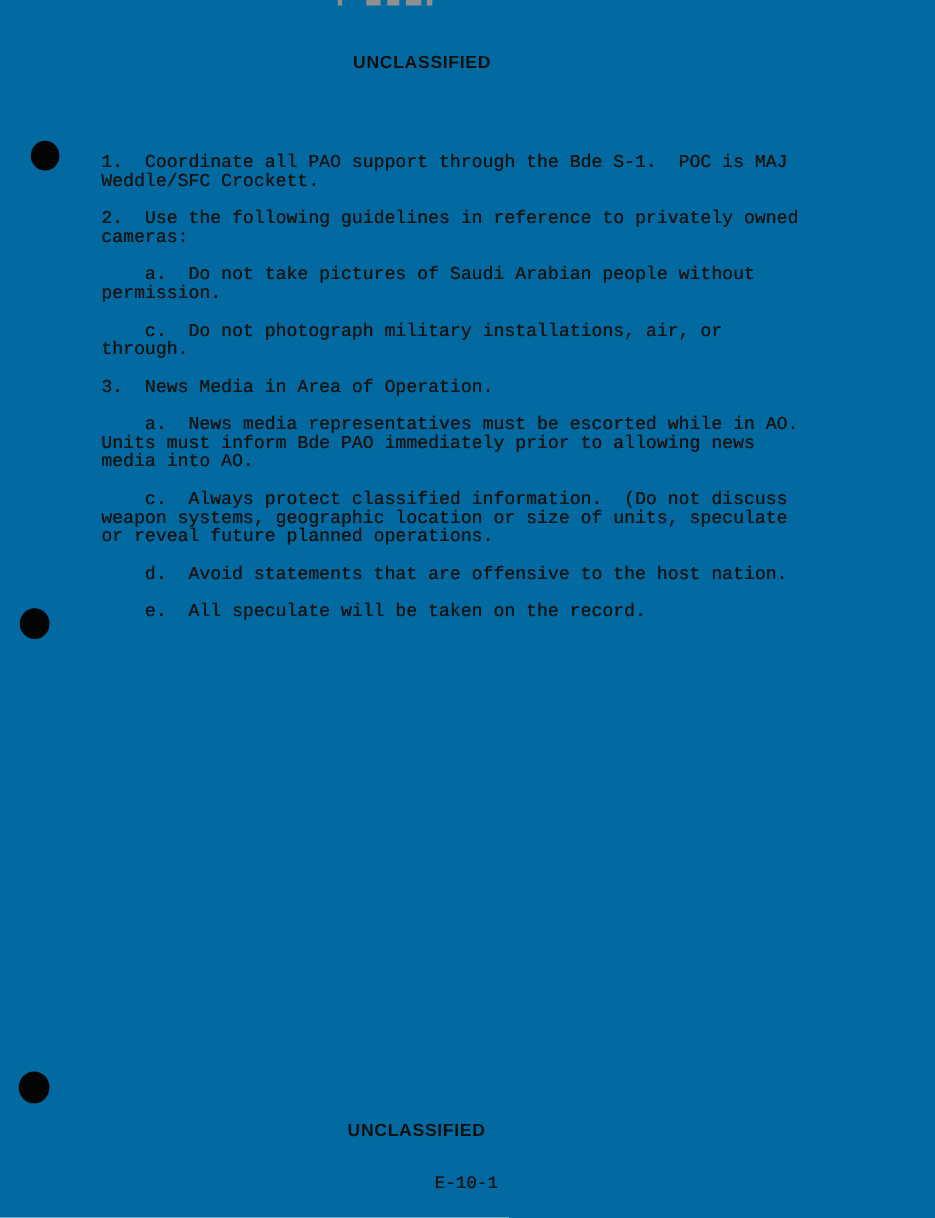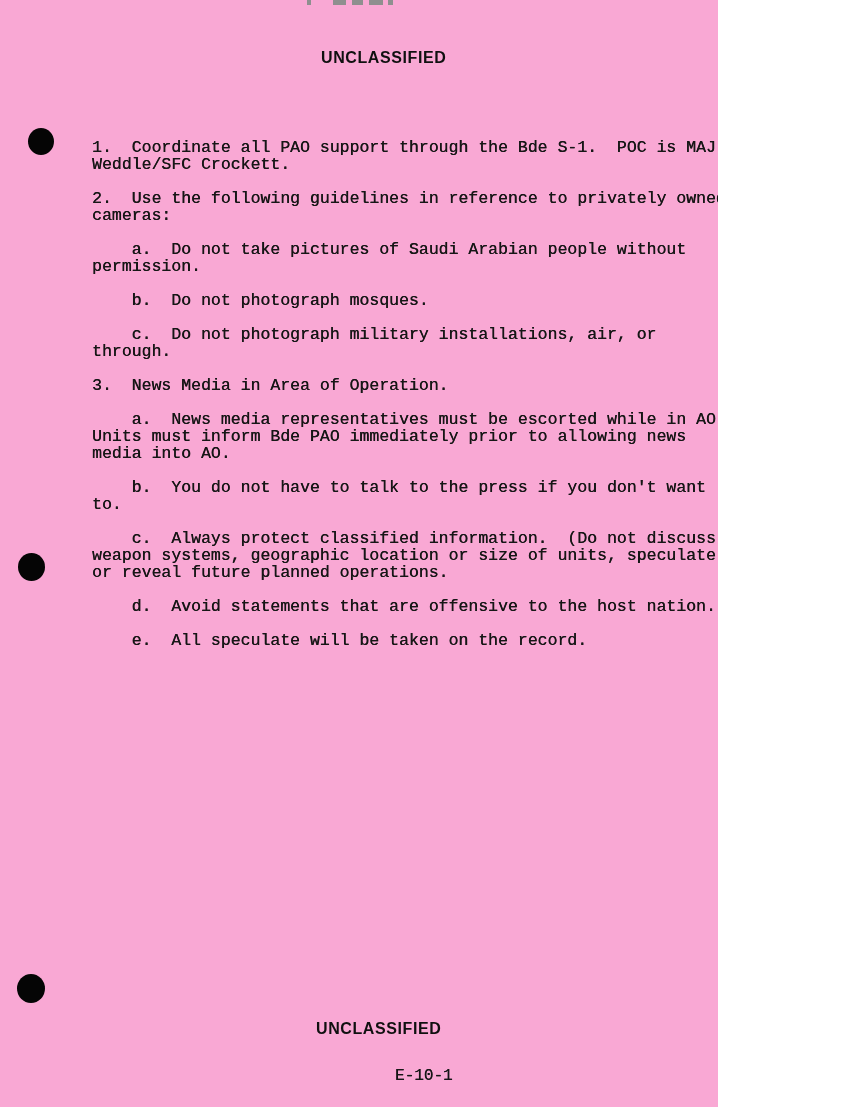--- a/index.html
+++ b/index.html
@@ -1,21 +1,21 @@
 <!DOCTYPE html>
 <html><head>
 <meta charset="utf-8">
 <style>
   * { margin: 0; padding: 0; box-sizing: border-box; }
   html, body { background: #ffffff; }
   .page {
     position: relative;
-    width: 718px;
+    width: 850px;
     height: 1107px;
-    background: #f9a8d4;
+    background: #0369a1;
     overflow: hidden;
     font-family: "Liberation Mono", "DejaVu Sans Mono", monospace;
     color: #161616;
   }
   
   .top-artifact { position: absolute; top: 0; left: 300; }
   .top-artifact span {
     position: absolute;
     background: #8f8f8f;
     height: 5px;
@@ -102,29 +102,26 @@
   <div class="classification classification-top">UNCLASSIFIED</div>
 
 
   <div class="body-text">
     <p>1.  Coordinate all PAO support through the Bde S-1.  POC is MAJ
 Weddle/SFC Crockett.</p>
     <p>2.  Use the following guidelines in reference to privately owned
 cameras:</p>
     <p>    a.  Do not take pictures of Saudi Arabian people without
 permission.</p>
-    <p>    b.  Do not photograph mosques.</p>
     <p>    c.  Do not photograph military installations, air, or
 through.</p>
     <p>3.  News Media in Area of Operation.</p>
     <p>    a.  News media representatives must be escorted while in AO.
 Units must inform Bde PAO immediately prior to allowing news
 media into AO.</p>
-    <p>    b.  You do not have to talk to the press if you don't want
-to.</p>
     <p>    c.  Always protect classified information.  (Do not discuss
 weapon systems, geographic location or size of units, speculate
 or reveal future planned operations.</p>
     <p>    d.  Avoid statements that are offensive to the host nation.</p>
     <p>    e.  All speculate will be taken on the record.</p>
   </div>
 
   <div class="classification classification-bottom">UNCLASSIFIED</div>
 
   <div class="page-number">E-10-1</div>

